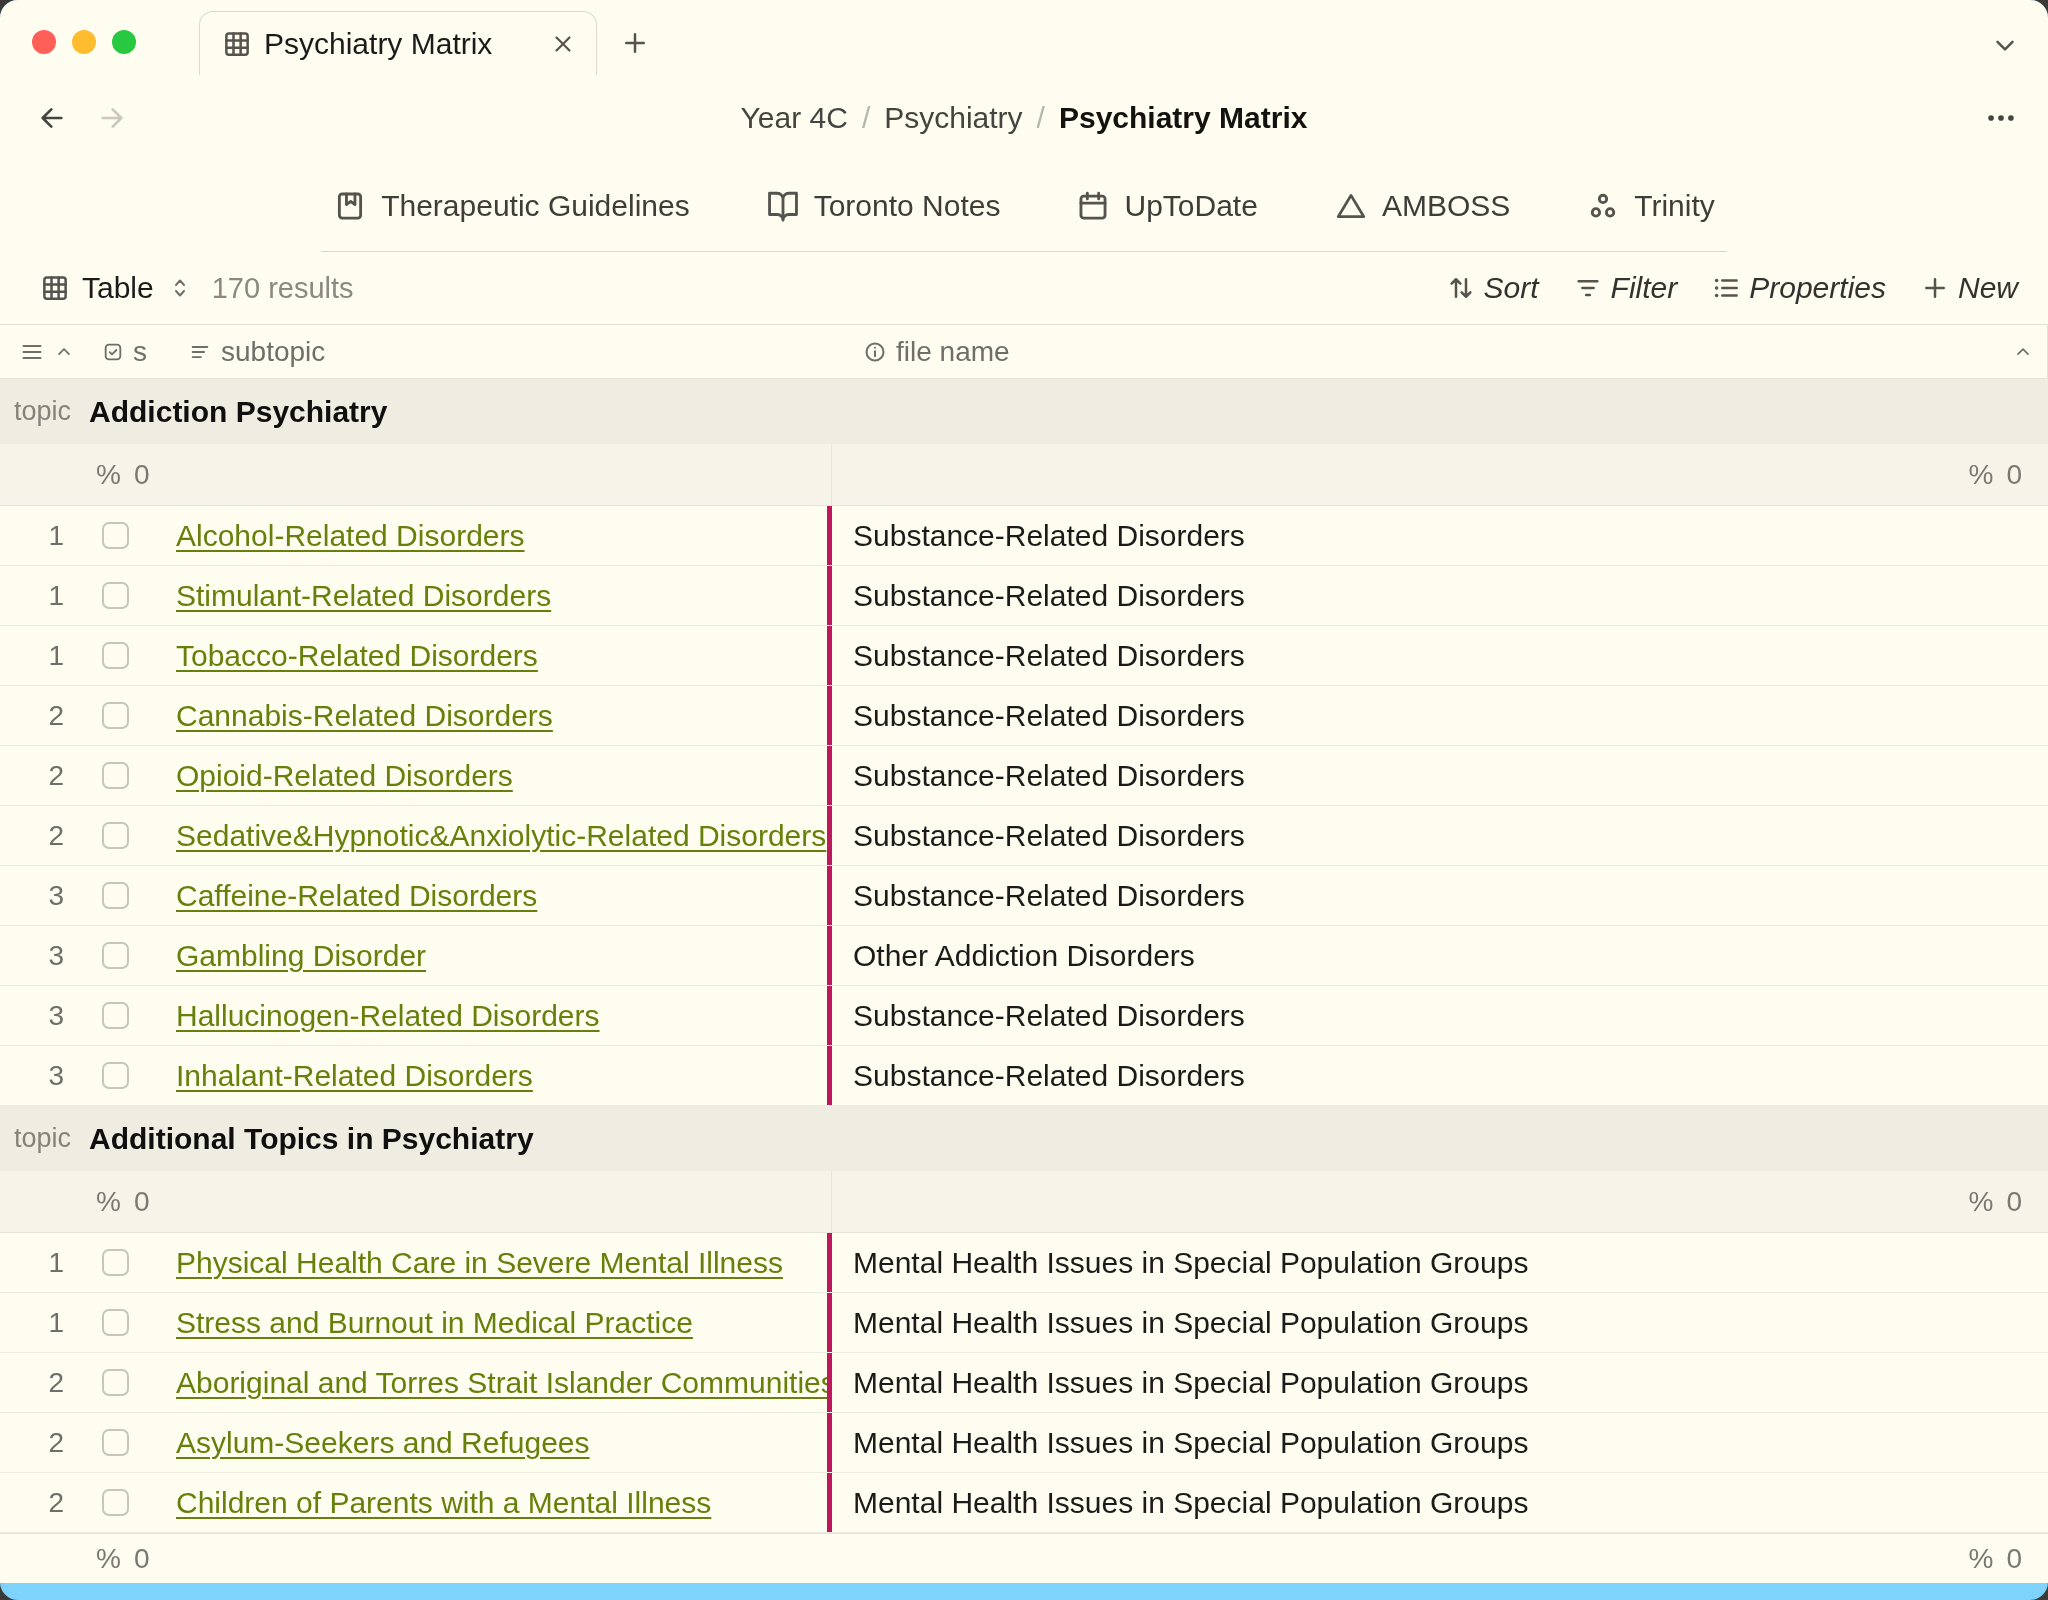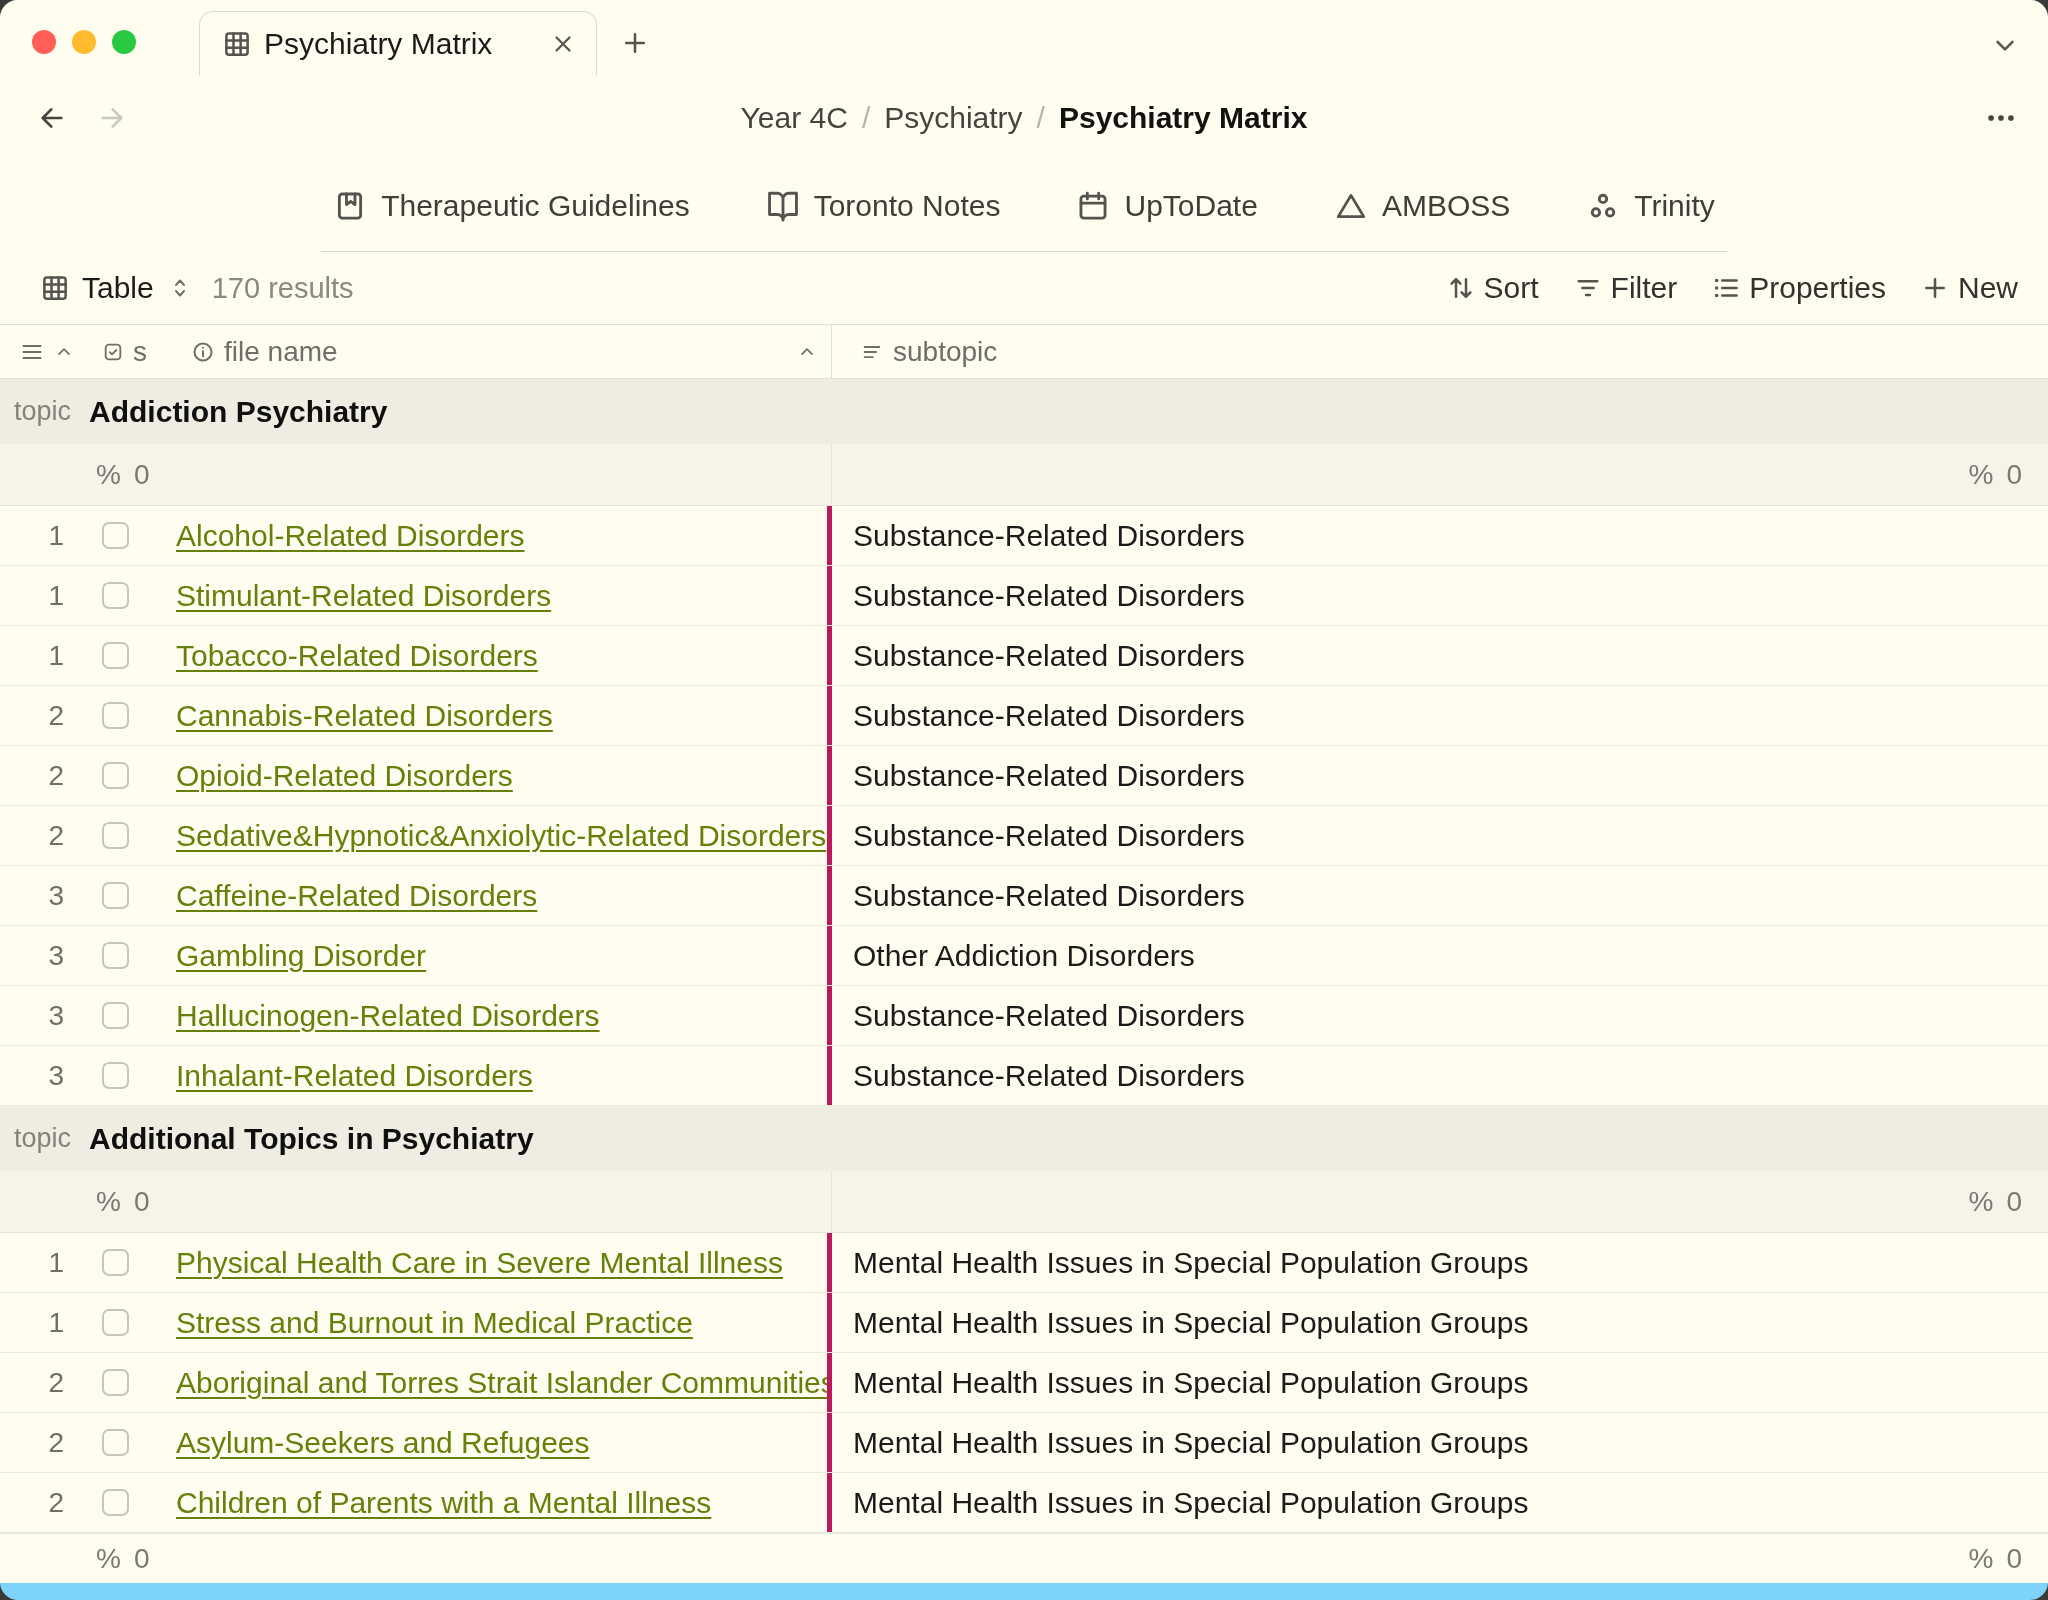--- a/index.html
+++ b/index.html
@@ -42,21 +42,21 @@
                  justify-content:center; gap:76px; border-bottom:1px solid #D9D7C9; }
   .quick-link { display:flex; align-items:center; gap:14px; font-size:30px; color:#3E3D38; white-space:nowrap; cursor:pointer; }
   .quick-link .ql-icon { color:#55534E; }
 
   
   .toolbar { height:72px; display:flex; align-items:center; padding:0 30px 0 40px; flex-shrink:0; }
   .view-switch { display:flex; align-items:center; gap:12px; font-size:30px; color:#1C1B1A; cursor:pointer; }
   .view-switch .vs-icon { color:#55534E; }
   .view-switch .vs-chevrons { color:#6F6E69; margin-left:2px; }
   .results { margin-left:20px; font-size:29px; color:#8B8980; }
-  .toolbar-right { margin-left:auto; display:flex; align-items:center; gap:34px; }
+  .toolbar-right { margin-left:auto; display:flex; align-items:center; gap:34px;font-style:italic; }
   .tool-btn { display:flex; align-items:center; gap:8px; font-size:30px; color:#33322E; cursor:pointer; white-space:nowrap; }
   .tool-btn .tb-icon { color:#55534E; }
 
   
   .grid4 { display:grid; grid-template-columns:78px 82px 672px 1fr; }
 
   .thead { height:55px; border-top:1px solid #E4E2D5; border-bottom:1px solid #E4E2D5; flex-shrink:0; }
   .th { display:flex; align-items:center; color:#6F6E69; font-size:28px; }
   .th-controls { padding-left:20px; gap:10px; }
   .th-s { padding-left:24px; gap:9px; }
@@ -274,42 +274,42 @@
       </div>
       <div class="th th-s">
         <span>
           <svg width="22" height="22" viewBox="0 0 24 24" fill="none" stroke="currentColor" stroke-width="2" stroke-linecap="round" stroke-linejoin="round">
               <rect x="4" y="4" width="16" height="16" rx="3.5"></rect>
               <path d="M8.5 12.2l2.4 2.4 4.8-4.8"></path>
             </svg>
         </span>
         <span>s</span>
       </div>
+      <div class="th th-subtopic">
+        <span>
+          <svg width="22" height="22" viewBox="0 0 24 24" fill="none" stroke="currentColor" stroke-width="2" stroke-linecap="round">
+              <path d="M4 6.5h16M4 12h12.5M4 17.5h9"></path>
+            </svg>
+        </span>
+        <span>subtopic</span>
+      </div>
       <div class="th th-file">
         <span>
           <svg width="24" height="24" viewBox="0 0 24 24" fill="none" stroke="currentColor" stroke-width="2" stroke-linecap="round">
               <circle cx="12" cy="12" r="8.5"></circle>
               <path d="M12 11.2v5M12 7.7h.01"></path>
             </svg>
         </span>
         <span>file name</span>
         <span class="sort-chev">
           <svg width="20" height="20" viewBox="0 0 24 24" fill="none" stroke="currentColor" stroke-width="2" stroke-linecap="round" stroke-linejoin="round">
               <path d="M6 14.5l6-6 6 6"></path>
             </svg>
         </span>
       </div>
-      <div class="th th-subtopic">
-        <span>
-          <svg width="22" height="22" viewBox="0 0 24 24" fill="none" stroke="currentColor" stroke-width="2" stroke-linecap="round">
-              <path d="M4 6.5h16M4 12h12.5M4 17.5h9"></path>
-            </svg>
-        </span>
-        <span>subtopic</span>
-      </div>
     </div>
 
     <div class="tbody" id="groups">
         <div class="group-header">
           <span class="topic-label">topic</span>
           <span class="group-name">Addiction Psychiatry</span>
         </div>
         <div class="agg-row grid4">
           <div></div>
           <div class="agg-left">

